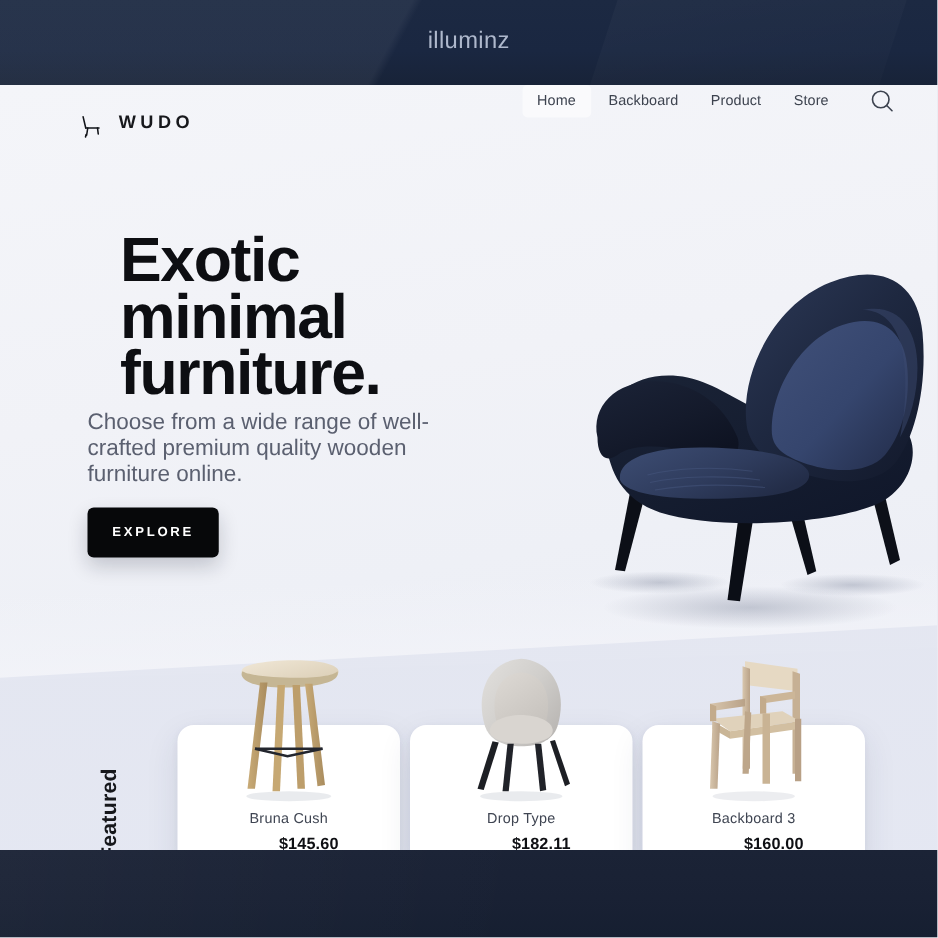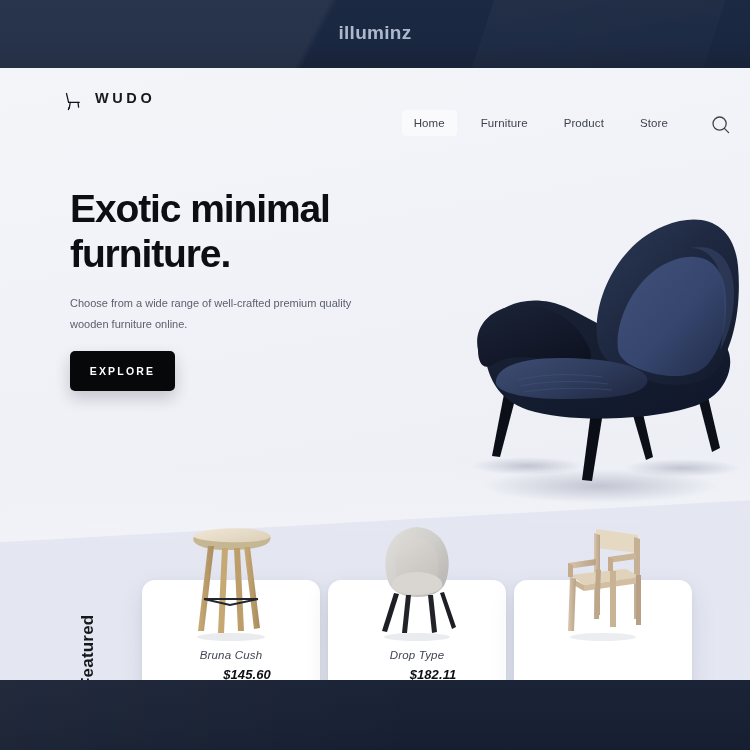--- a/index.html
+++ b/index.html
@@ -32,21 +32,21 @@
     background: linear-gradient(150deg, rgba(255,255,255,0.045), rgba(255,255,255,0));
     transform: rotate(18deg);
     pointer-events: none;
   }
   .topbar .brandword {
     position: absolute;
     left: 0; right: 0; top: 22px;
     text-align: center;
     color: #aeb8cc;
     font-size: 19px;
-    font-weight: 700;
+    font-weight: 400;
     letter-spacing: 0.3px;
   }
 
   
   .page {
     position: absolute; left: 0; top: 68px;
     width: 750px; height: 612px;
     background: linear-gradient(170deg, #f4f5f9 0%, #f1f2f7 38%, #eef0f6 60%, #e9ebf4 100%);
     overflow: hidden;
   }
@@ -78,22 +78,22 @@
   .logo svg { display: block; }
   .logo-text {
     font-size: 14.5px;
     font-weight: 700;
     letter-spacing: 3.6px;
     color: #17181c;
   }
 
   .navlinks {
     position: absolute;
-    right: 18px; top: 0; height: 68px;
-    display: flex; align-items: flex-end; gap: 12px;
+    right: 33px; top: 0; height: 68px;
+    display: flex; align-items: flex-start; gap: 2px;
   }
   .navlink {
     font-size: 11.5px;
     color: #3d434f;
     padding: 7px 12px;
     border-radius: 4px;
     white-space: nowrap;
     letter-spacing: 0.1px;
   }
   .navlink.active { background: rgba(255,255,255,0.55); }
@@ -104,29 +104,30 @@
   }
 
   
   .hero-copy {
     position: absolute;
     left: 70px; top: 118px;
     width: 340px;
     z-index: 4;
   }
   .hero-title {
-    font-size: 39px;
+    font-size: 50px;
     line-height: 45px;
     font-weight: 700;
     letter-spacing: -1.1px;
     color: #0d0e12;
+    margin-left: 26px;
   }
   .hero-sub {
-    margin-top: 17px;
-    font-size: 11px;
+    margin-top: 6px;
+    font-size: 18px;
     line-height: 21px;
     color: #5b6070;
     max-width: 318px;
   }
   .explore-btn {
     margin-top: 16px;
     display: inline-flex;
     align-items: center; justify-content: center;
     width: 105px; height: 40px;
     background: #07080a;
@@ -169,21 +170,20 @@
   }
 
   
   .cards {
     position: absolute;
     left: 142px; top: 447px;
     width: 582px; height: 190px;
     display: flex;
     gap: 8px;
     z-index: 5;
-    font-style: italic;
   }
   .card {
     position: relative;
     width: 178px; height: 120px;
     margin-top: 65px;
     background: #ffffff;
     border-radius: 13px;
     box-shadow: 0 10px 26px rgba(35,45,80,0.10), 0 2px 6px rgba(35,45,80,0.05);
   }
   .card-img {
@@ -247,21 +247,21 @@
             <path d="M8.2 12.4 L7.3 18.2"></path>
             <path d="M16.0 12.4 L16.6 17.2"></path>
             <path d="M6.4 19.6 L6.9 17.6"></path>
           </svg>
         </span>
         <span class="logo-text">WUDO</span>
       </div>
 
       <div class="navlinks">
         <div class="navlink active">Home</div>
-        <div class="navlink">Furniture</div>
+        <div class="navlink">Backboard</div>
         <div class="navlink">Product</div>
         <div class="navlink">Store</div>
         <div class="search-icon">
           <svg width="19" height="19" viewBox="0 0 19 19" fill="none" stroke="#3d434f" stroke-width="1.3">
             <circle cx="8.6" cy="8.6" r="6.6"></circle>
             <path d="M13.6 13.6 L17.6 17.6" stroke-linecap="round"></path>
           </svg>
         </div>
       </div>
     </div>
@@ -457,20 +457,24 @@
             <path d="M18 48 L18 62 L23 62 L23 50 Z" fill="#c3ab8c"></path>
             <path d="M58 42 L58 56 L63 56 L63 44 Z" fill="#c3ab8c"></path>
 
             <path d="M20 62 L18 116 L24 116 L26 64 Z" fill="url(#bb-wood)"></path>
             <path d="M60 56 L60 112 L66 112 L66 56 Z" fill="#c9b394"></path>
 
             <path d="M46 54 L44 104 L49 104 L51 55 Z" fill="#bda68a"></path>
             <path d="M86 60 L86 110 L91 110 L91 60 Z" fill="#b8a086"></path>
           </svg>
         </div>
+        <div class="card-meta">
+          <div class="card-name">Backboard 3</div>
+          <div class="card-price">$160.00</div>
+        </div>
       </div>
 
     </div>
 
     <div class="hero-copy">
       <h1 class="hero-title">
         <span>Exotic minimal</span><br>
         <span>furniture.</span>
       </h1>
       <p class="hero-sub">Choose from a wide range of well-crafted premium quality wooden furniture online.</p>

